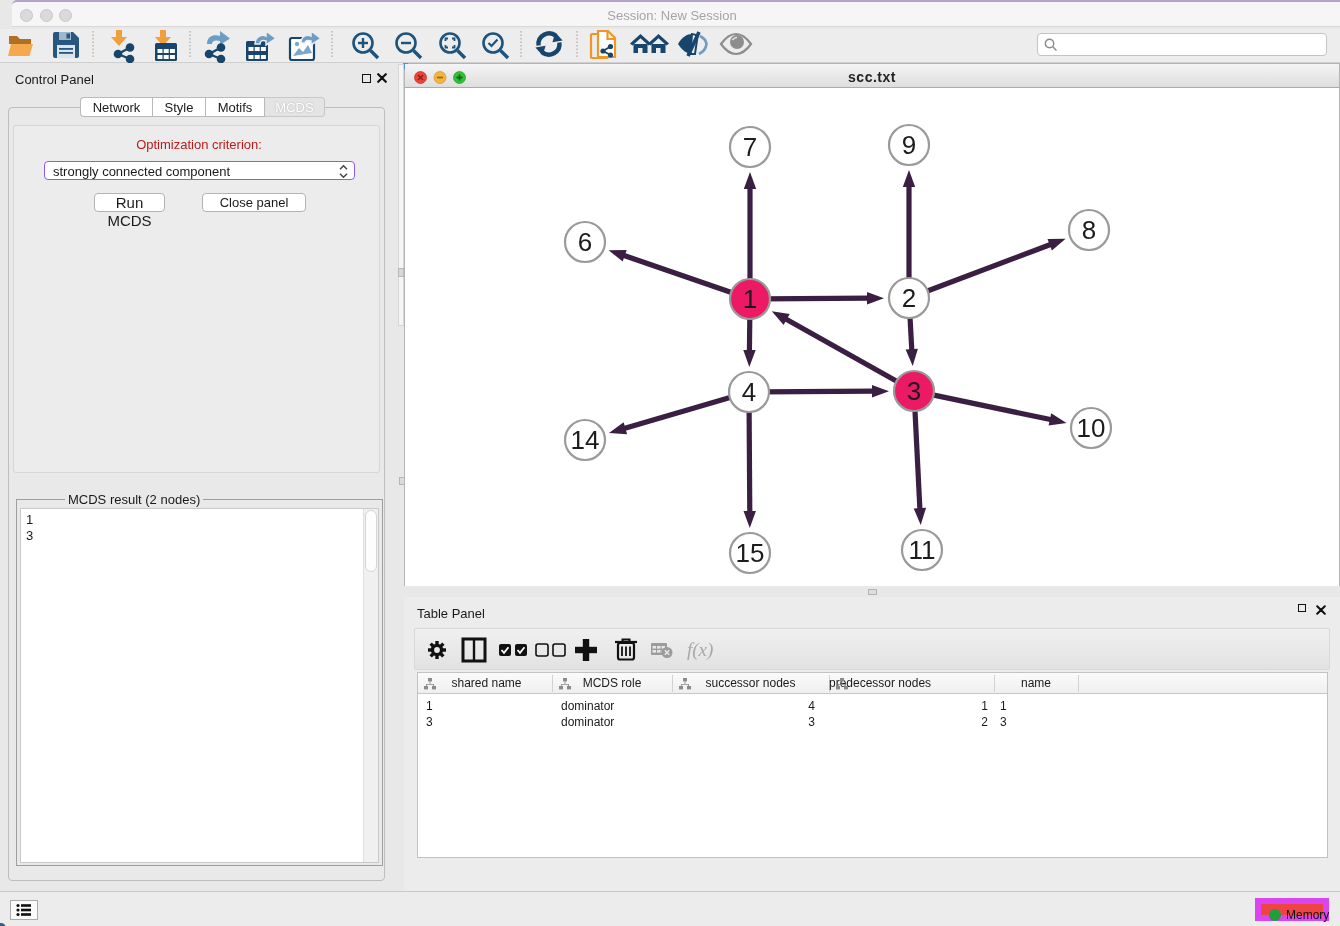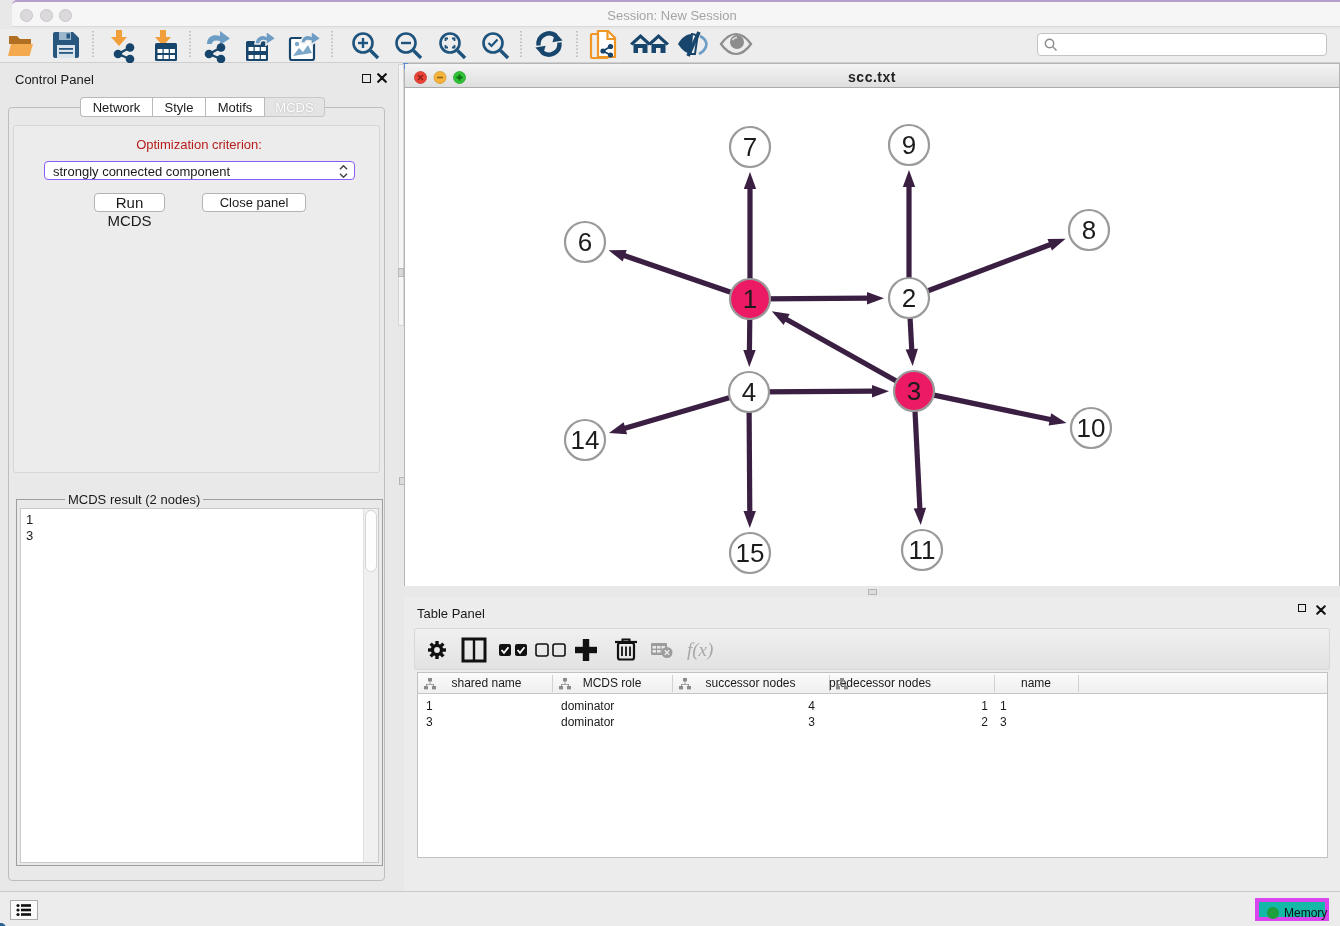--- a/index.html
+++ b/index.html
@@ -435,17 +435,17 @@
     <svg width="16" height="14" viewBox="0 0 16 14" style="margin-top:2px">
       <circle cx="2" cy="2.5" r="1.6" fill="#111"></circle>
         <circle cx="2" cy="7" r="1.6" fill="#111"></circle>
         <circle cx="2" cy="11.5" r="1.6" fill="#111"></circle>
       <rect x="5" y="1.2" width="10" height="2.6" fill="#111"></rect>
         <rect x="5" y="5.7" width="10" height="2.6" fill="#111"></rect>
         <rect x="5" y="10.2" width="10" height="2.6" fill="#111"></rect>
     </svg>
   </div>
   <div class="abs" style="left:-4px;top:31px;width:10px;height:10px;border-radius:50%;background:#2e6293;"></div>
-  <div class="abs" style="left:1255px;top:6px;width:74px;height:23px;background:#14b8a6;border:4px solid #d946ef;font-size:12px;color:#111;padding-left:28px;">
+  <div class="abs" style="left:1255px;top:6px;width:74px;height:23px;background:#ef4444;border:6px solid #d946ef;font-size:12px;color:#111;padding-left:28px;">
     <span class="abs" style="left:8px;top:5px;width:12px;height:12px;border-radius:50%;background:#1e9e3c;"></span>
     <span class="abs" style="left:25px;top:4px;">Memory</span>
   </div>
 </div>
 
 </body></html>

